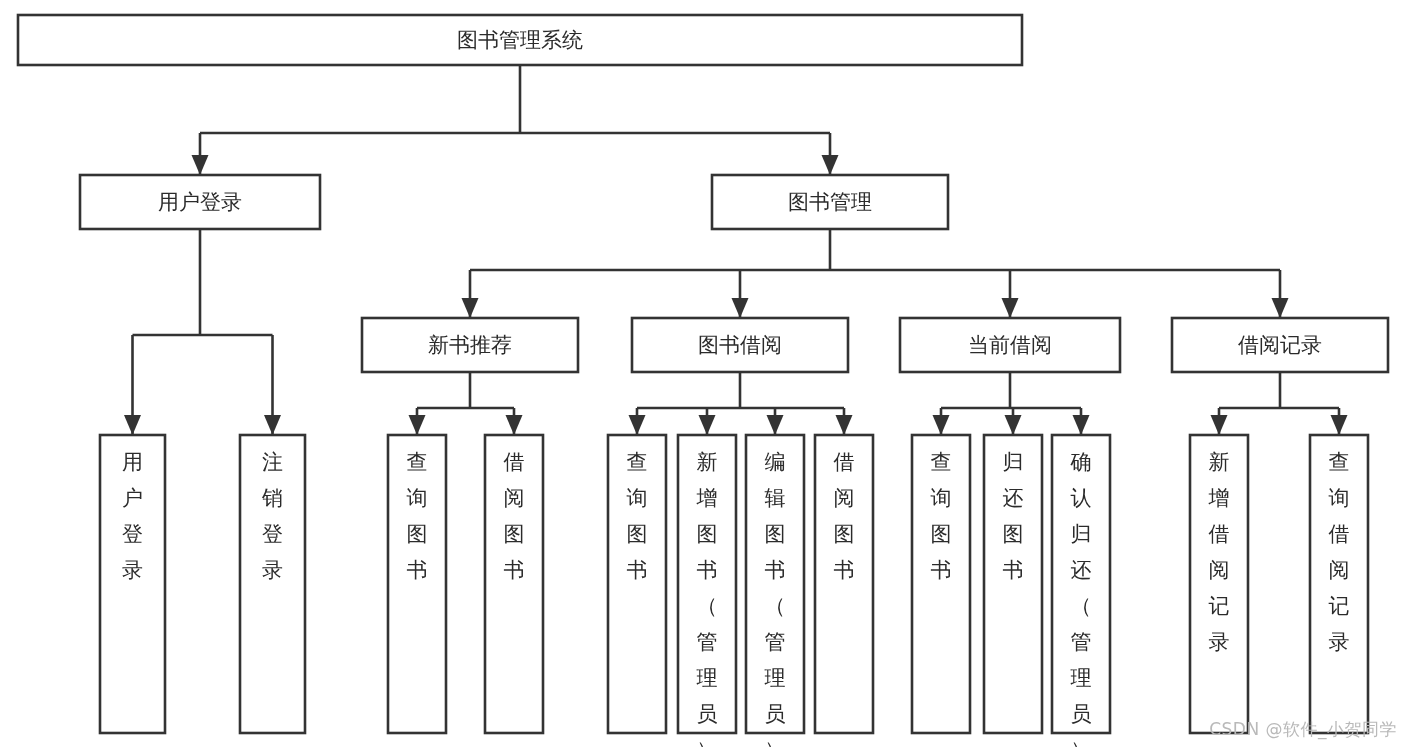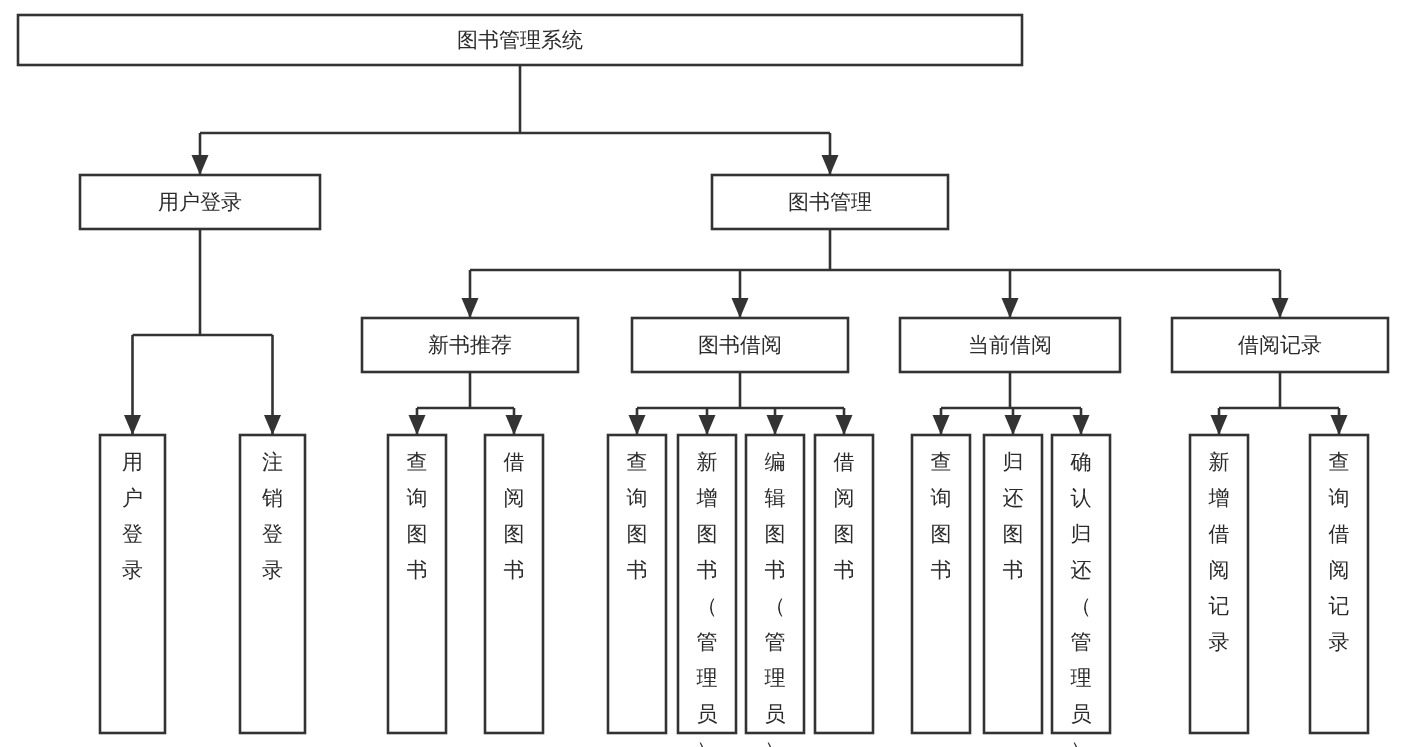--- a/index.html
+++ b/index.html
@@ -202,13 +202,14 @@
         <g>
           <rect x="1190" y="435" width="58" height="298" class="node-rect" rx="0"></rect>
           <text x="1219" y="469" class="node-label-v"><tspan x="1219" y="469">新</tspan><tspan x="1219" y="505">增</tspan><tspan x="1219" y="541">借</tspan><tspan x="1219" y="577">阅</tspan><tspan x="1219" y="613">记</tspan><tspan x="1219" y="649">录</tspan></text>
         </g>
         <g>
           <rect x="1310" y="435" width="58" height="298" class="node-rect" rx="0"></rect>
           <text x="1339" y="469" class="node-label-v"><tspan x="1339" y="469">查</tspan><tspan x="1339" y="505">询</tspan><tspan x="1339" y="541">借</tspan><tspan x="1339" y="577">阅</tspan><tspan x="1339" y="613">记</tspan><tspan x="1339" y="649">录</tspan></text>
         </g>
       </g>
     </svg>
+  <div class="watermark">CSDN @软件_小贺同学</div>
 </div>
 
 </body></html>

